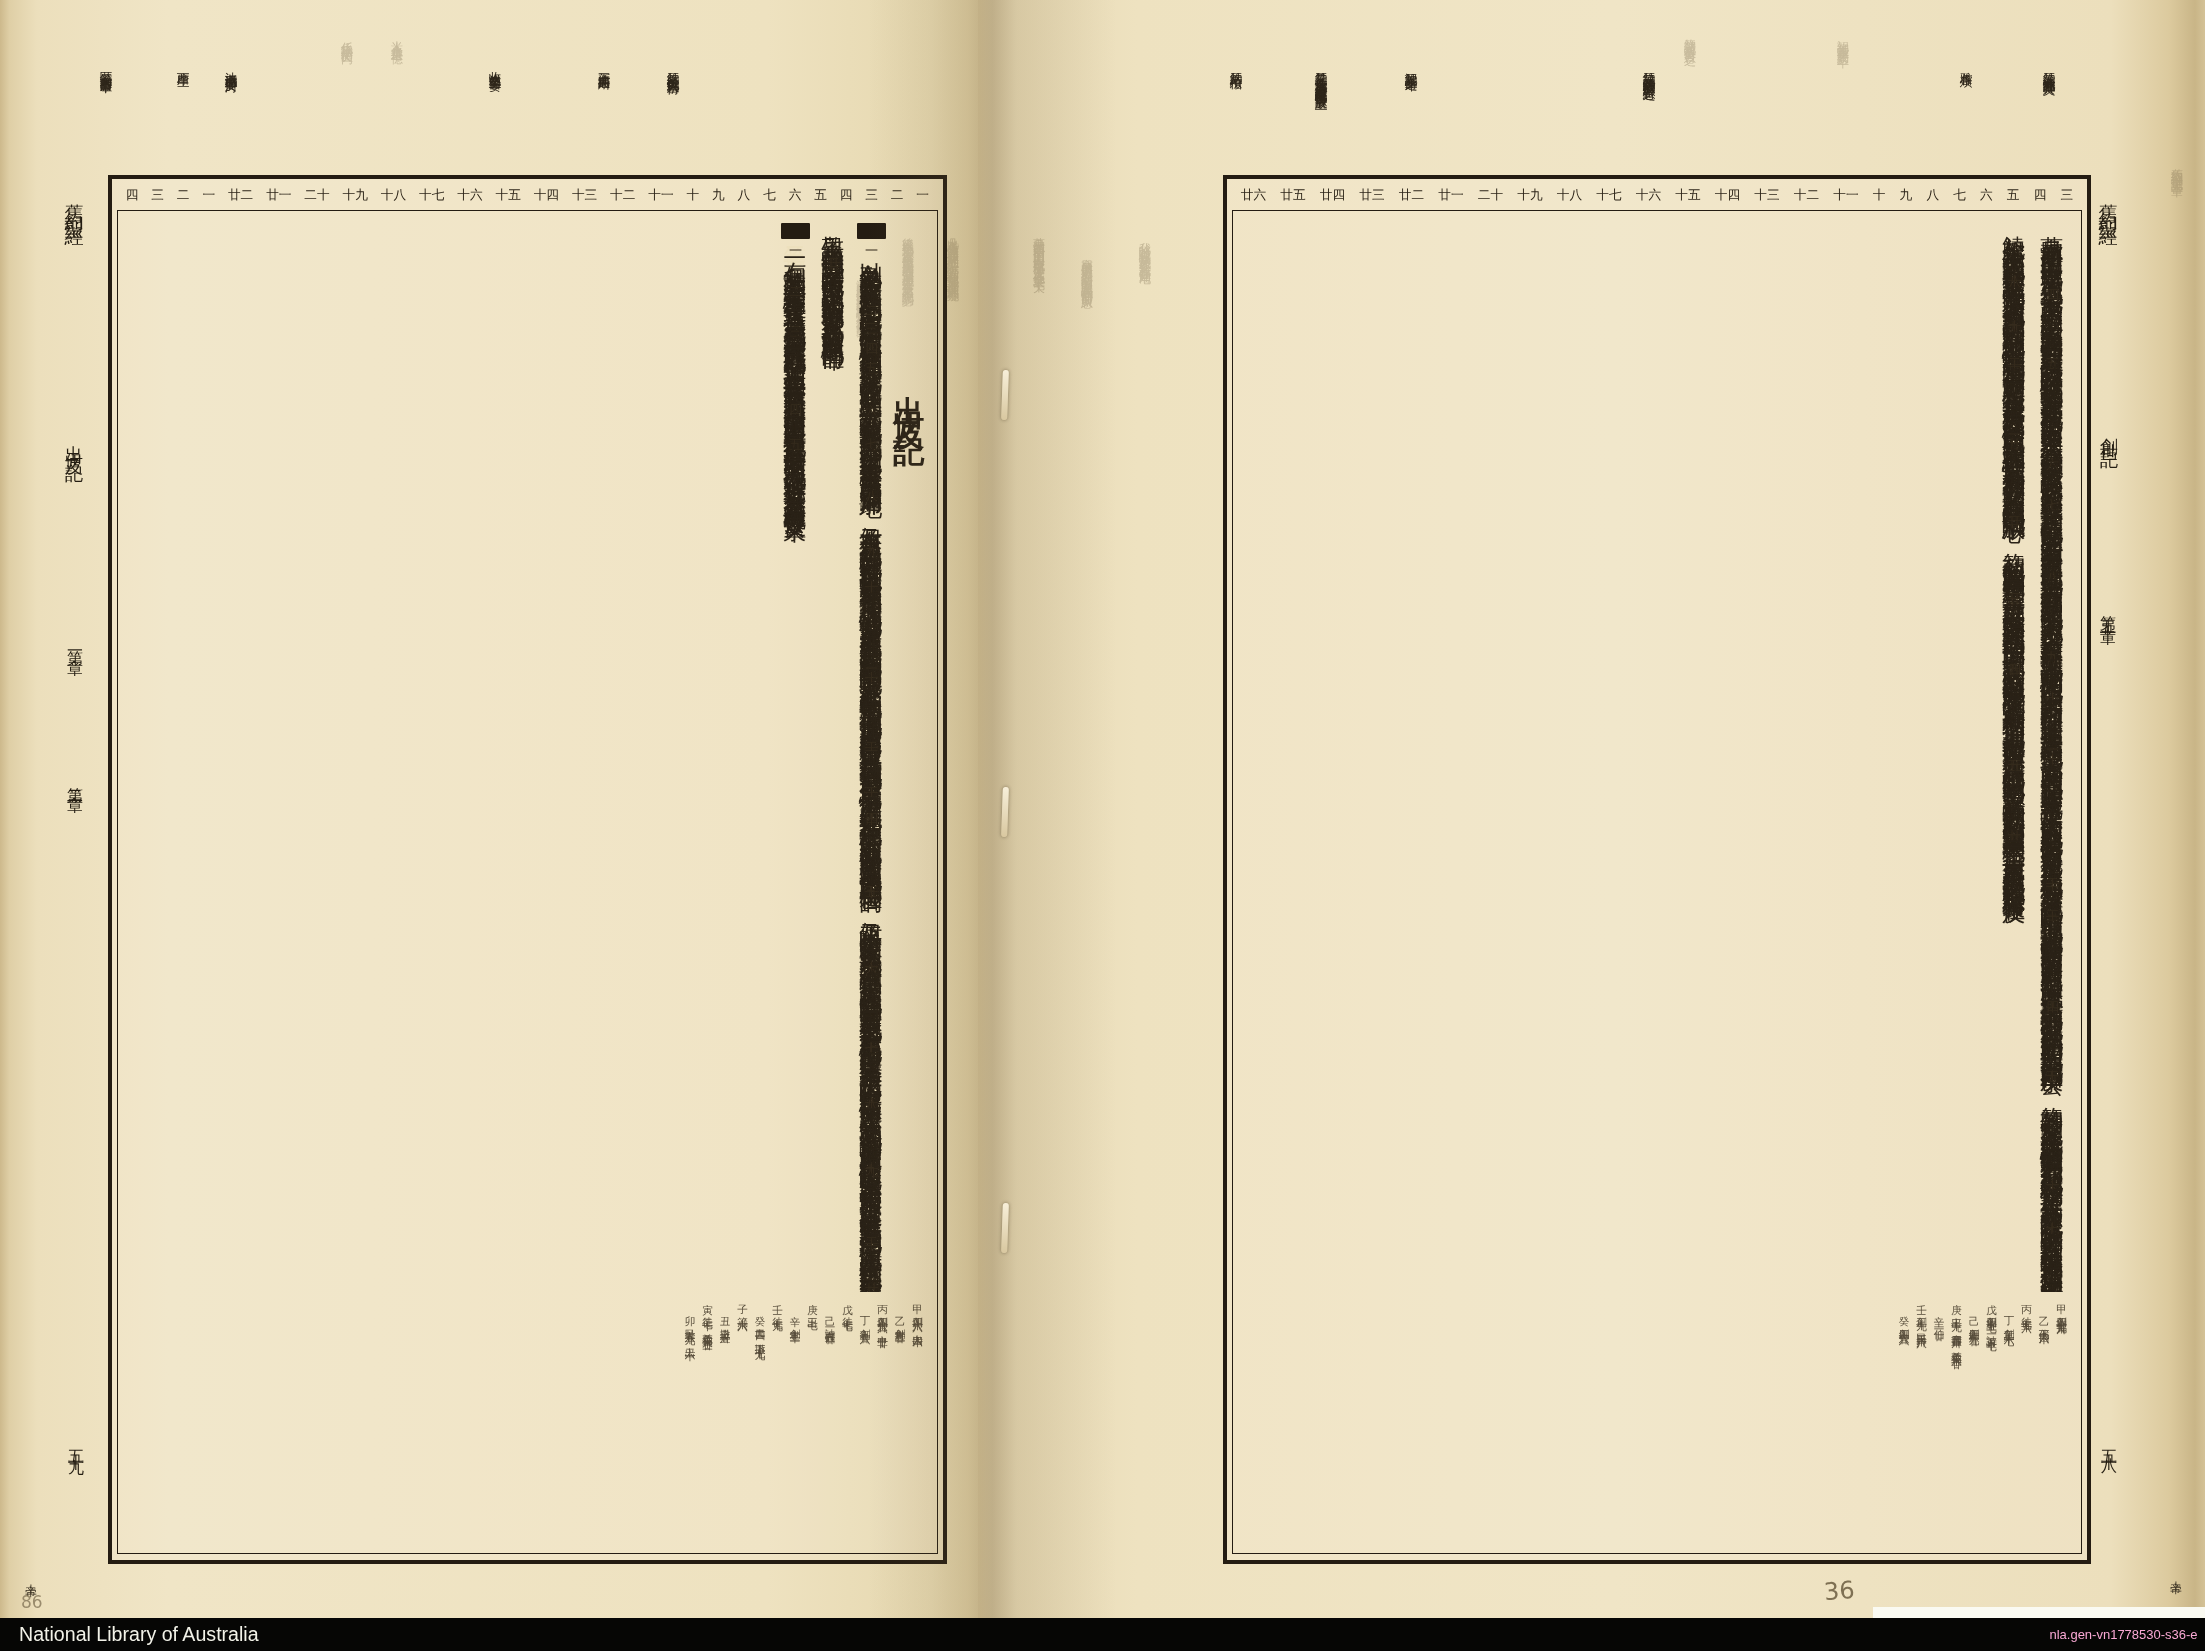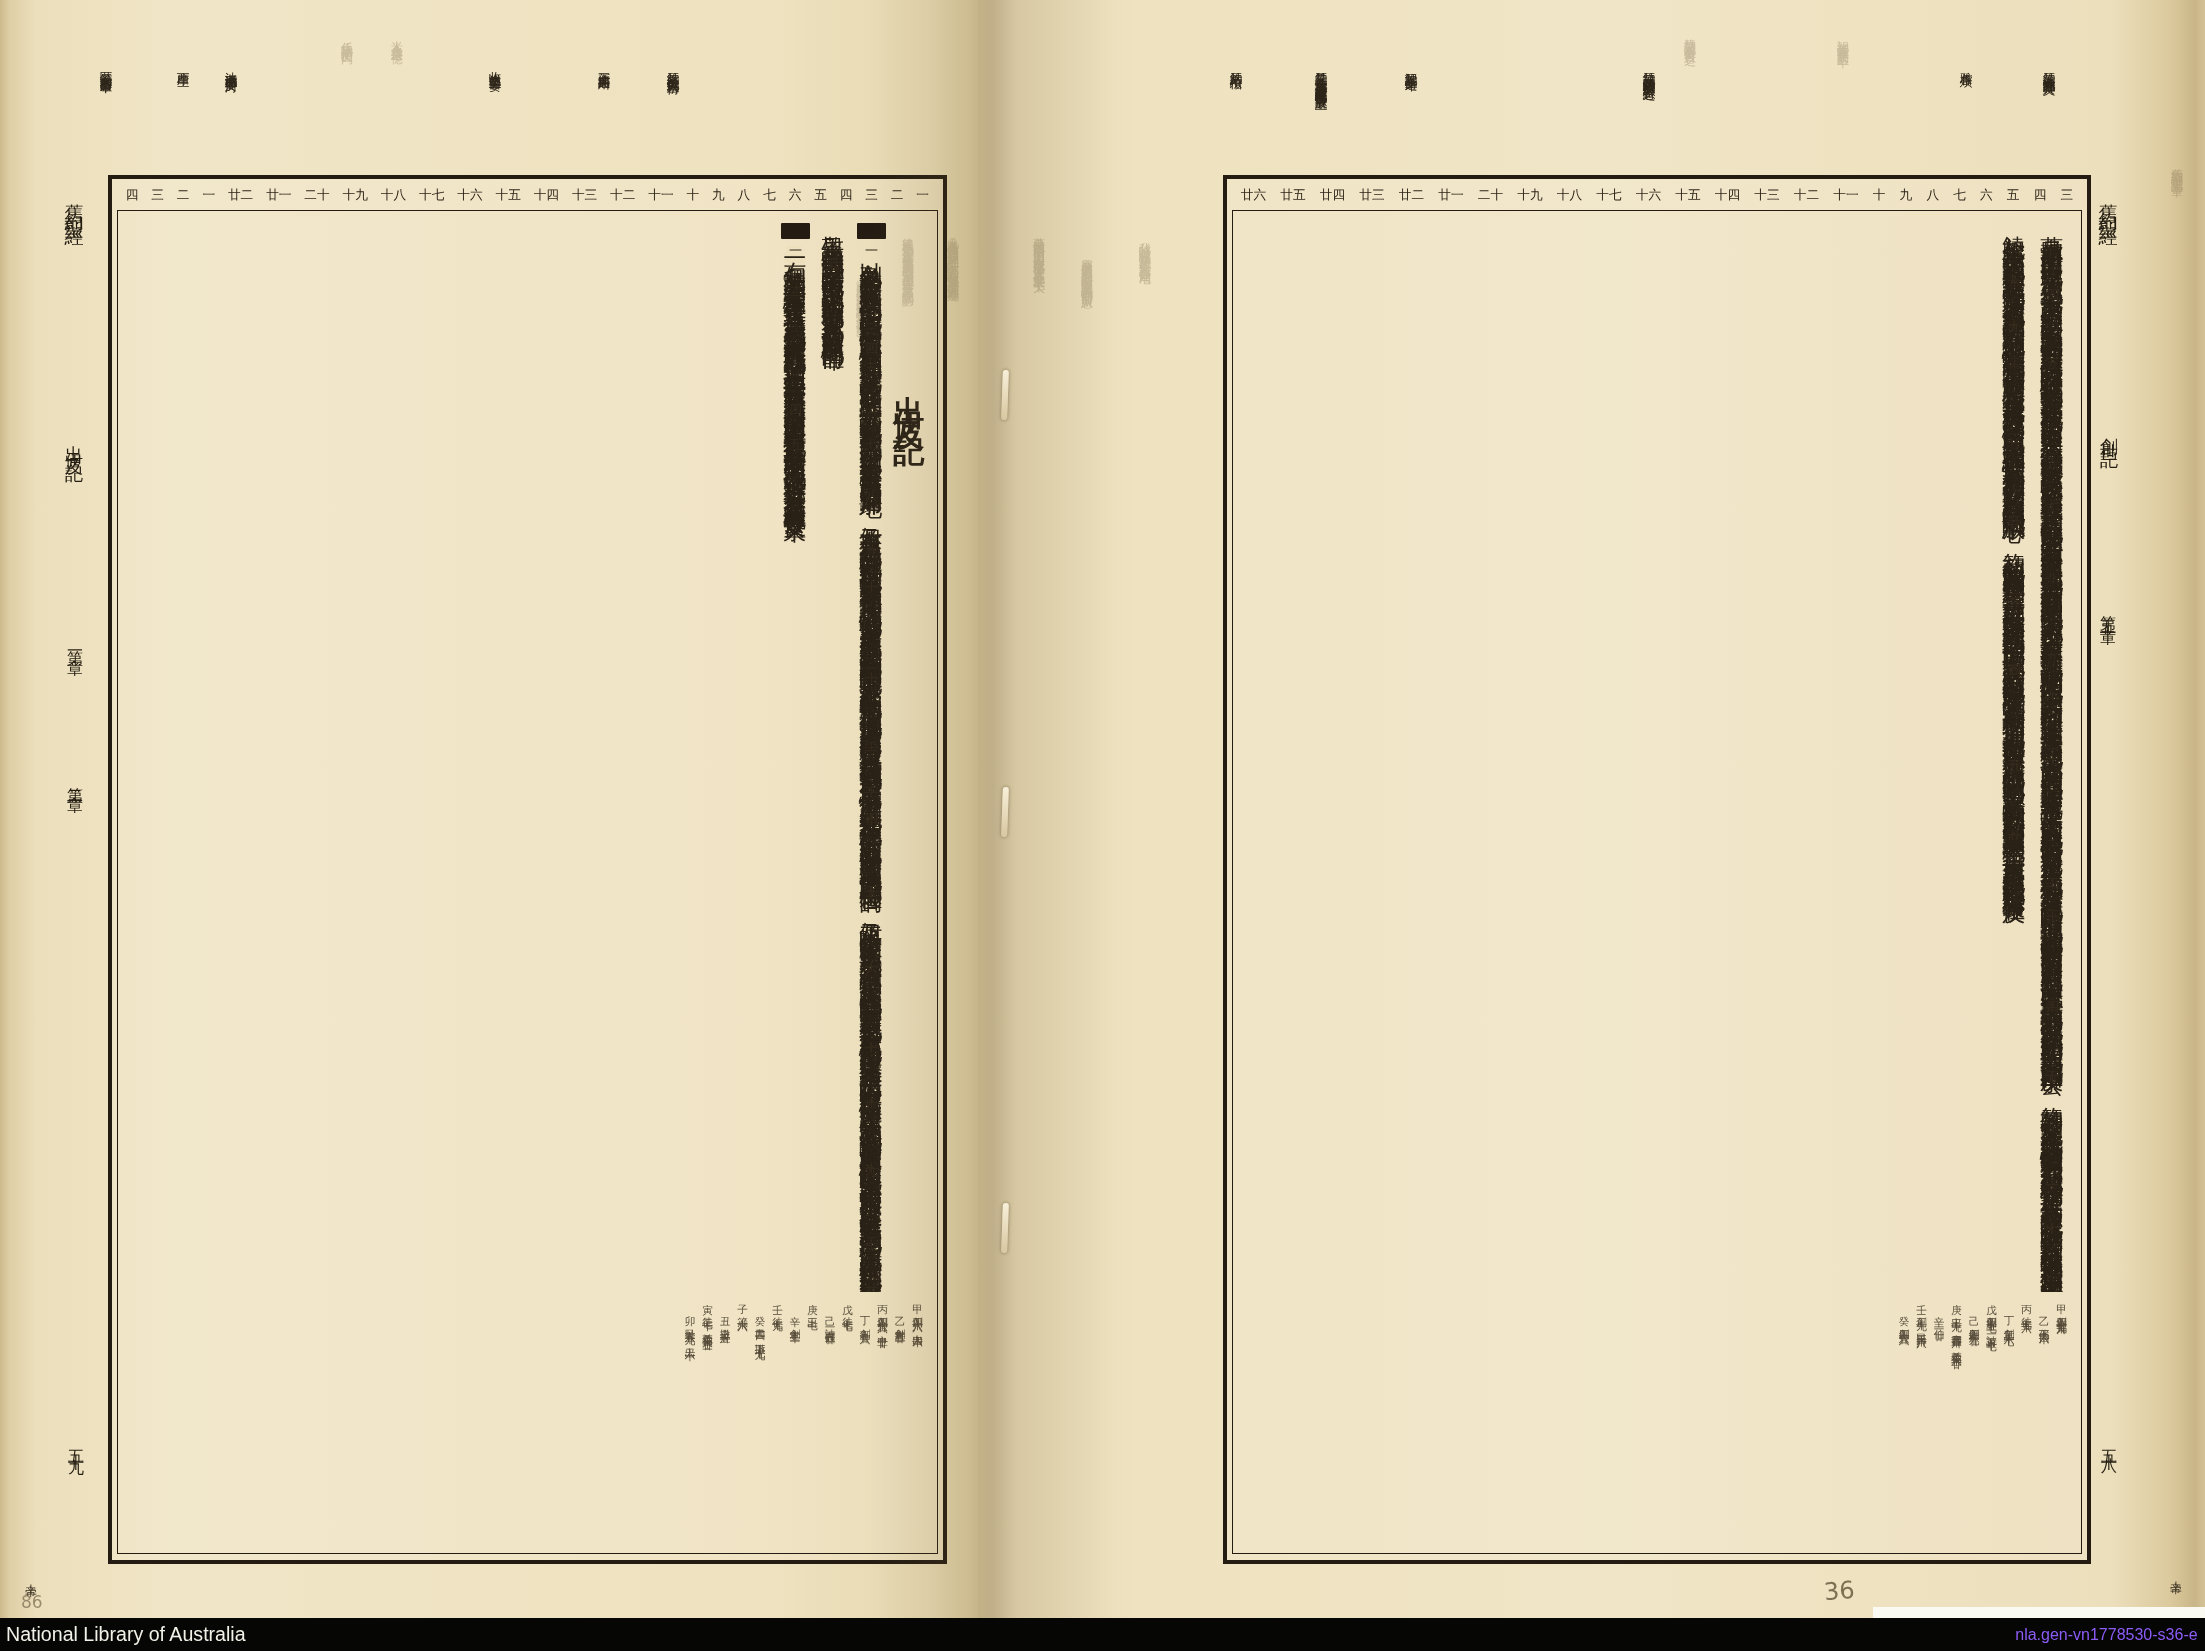--- a/index.html
+++ b/index.html
@@ -43,22 +43,22 @@
   .bleed{position:absolute;writing-mode:vertical-rl;text-orientation:upright;font-size:12px;line-height:16px;
     letter-spacing:1.6px;color:#6e5f43;opacity:.30;filter:blur(0.3px);max-height:1006px;}
   .edition{position:absolute;writing-mode:vertical-rl;text-orientation:upright;font-size:11.6px;letter-spacing:2.1px;color:#3a3122;}
   .pencil{position:absolute;color:#7e7053;}
   .pencil-right{font-size:24px;transform:rotate(-5deg);}
   .pencil-left{font-size:17px;opacity:.75;}
 
   
   .white-strip{position:absolute;left:1873px;right:0;top:1607px;height:15px;background:#fafaf2;}
   .footer-bar{position:absolute;left:0;right:0;bottom:0;height:33px;background:#060605;display:flex;justify-content:space-between;align-items:center;}
-  .footer-bar .lib{color:#f2f2e8;font-size:19.6px;padding-left:6px;font-family:"Liberation Sans",sans-serif;}
-  .footer-bar .cat{color:#8b5cf6;font-size:16px;padding-right:7.4px;font-family:"Liberation Sans",sans-serif;}
+  .footer-bar .lib{color:#f2f2e8;font-size:19.6px;padding-left:19px;font-family:"Liberation Sans",sans-serif;}
+  .footer-bar .cat{color:#f9a8d4;font-size:13px;padding-right:7.4px;font-family:"Liberation Sans",sans-serif;}
 </style>
 </head>
 <body>
 
 <div class="photo">
 
   <div class="page page-left">
     <div>
         <div class="bleed" style="top: 31px; right: 573px; max-height: 132px;">米人永貴主甚華億</div>
         <div class="bleed" style="top: 32px; right: 623px; max-height: 132px;">係生卒除納於筐內</div>

